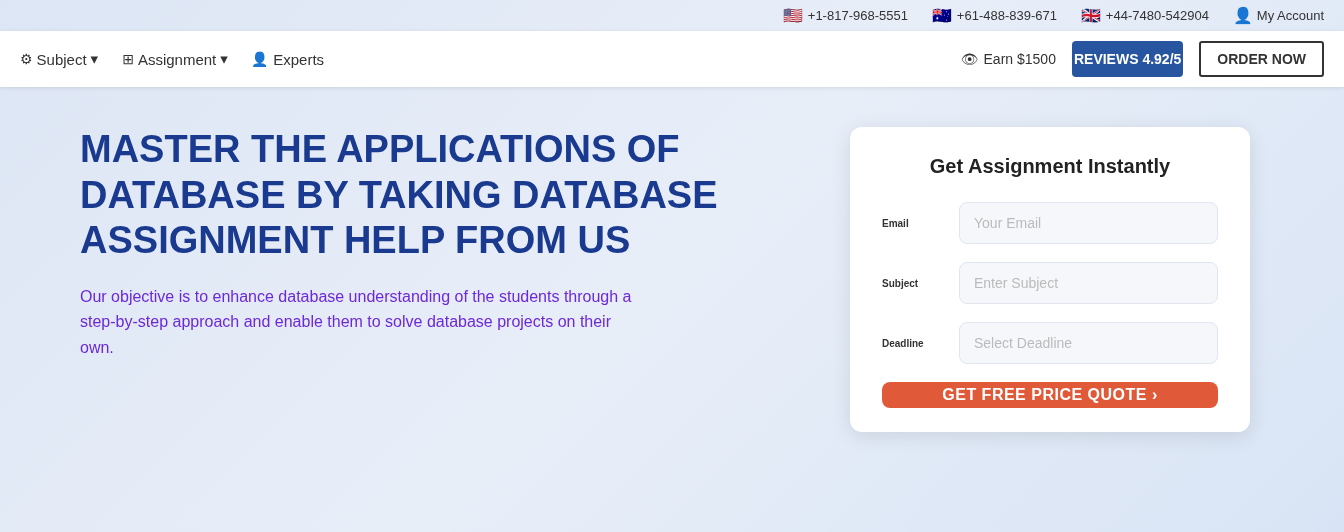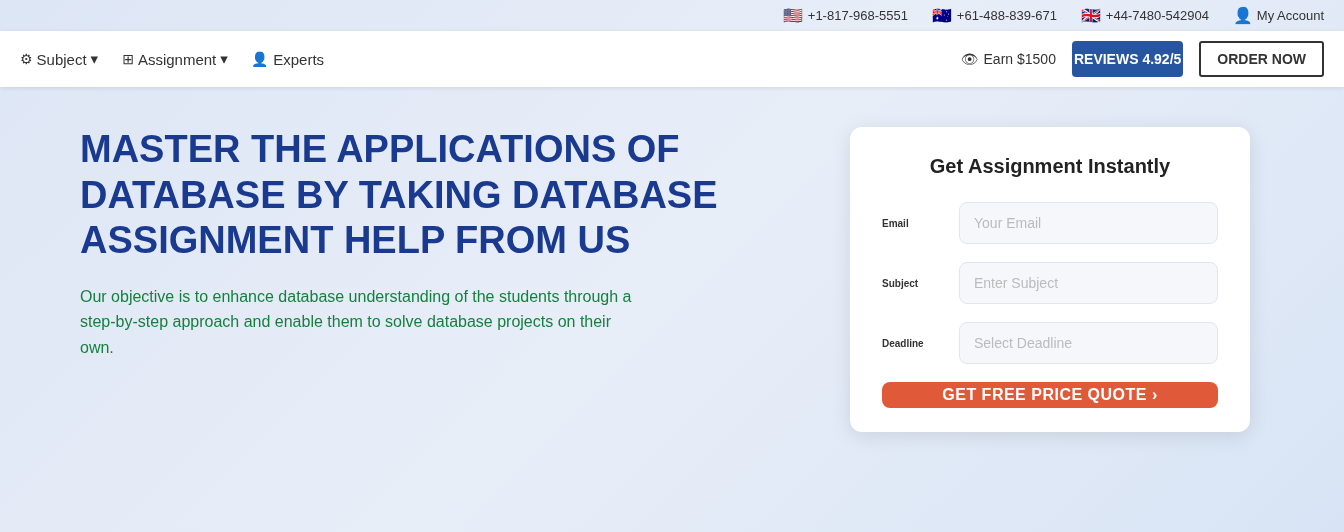--- a/index.html
+++ b/index.html
@@ -135,21 +135,21 @@
     .hero-title {
       font-size: 38px;
       font-weight: 900;
       color: #1a3a8f;
       line-height: 1.2;
       margin-bottom: 20px;
       text-transform: uppercase;
     }
     .hero-description {
       font-size: 16px;
-      color: #15803d;
+      color: #6d28d9;
       line-height: 1.6;
       max-width: 560px;
     }
 
     
     .form-card {
       background: white;
       border-radius: 12px;
       padding: 28px 32px 24px;
       width: 380px;

